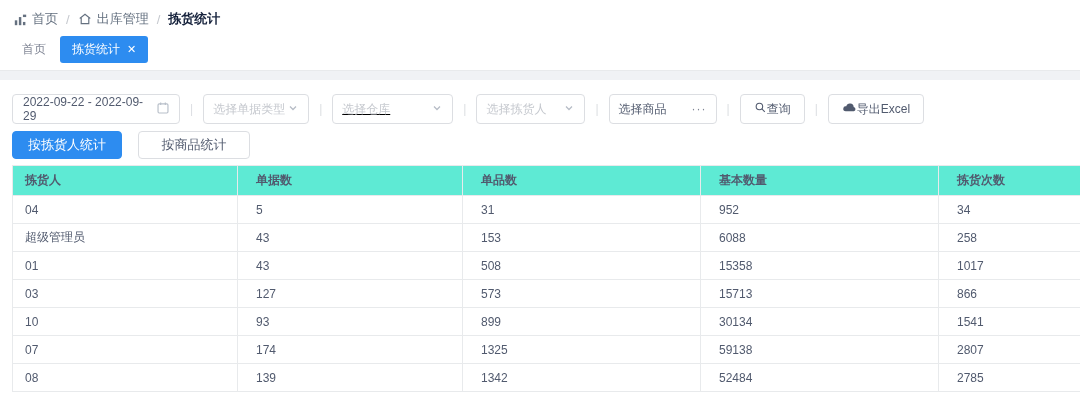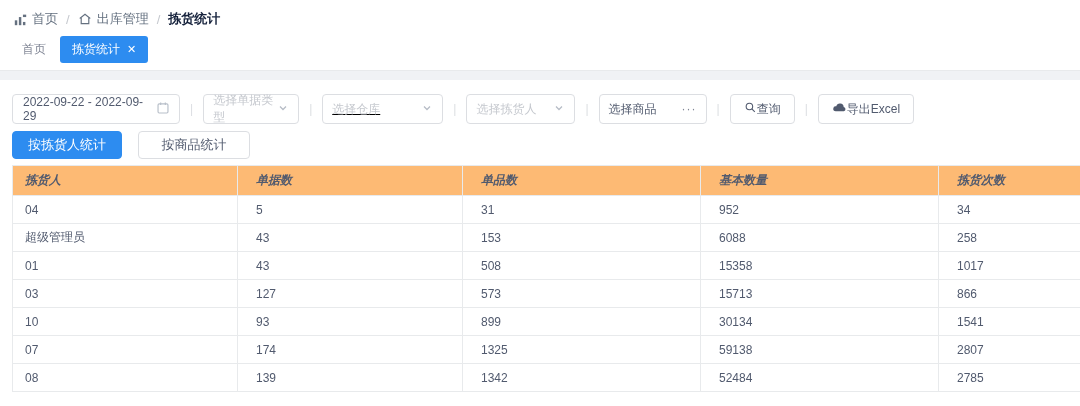--- a/index.html
+++ b/index.html
@@ -26,38 +26,38 @@
   .content { background:#fff; padding:14px 0 0 12px; }
 
   .filter-row { display:flex; align-items:center; height:30px; }
   .ctrl { height:30px; border:1px solid #dcdee2; border-radius:4px; background:#fff;
           display:flex; align-items:center; font-size:12px; }
   .date-ctrl { width:168px; justify-content:space-between; padding:0 9px 0 10px; color:#515a6e; cursor:pointer; }
   .filter-sep { color:#dcdee2; margin:0 10px; font-size:12px; }
   .select-ctrl { justify-content:space-between; padding:0 9px 0 9px; cursor:pointer; }
   .select-ctrl .ph { color:#c5c8ce; }
   .select-ctrl .ph.dark { color:#515a6e; }
-  .sel-0 { width:96px; } .sel-1 { width:121px;text-decoration:underline; } .sel-2 { width:109px; } .sel-3 { width:108px; }
+  .sel-0 { width:106px; } .sel-1 { width:121px;text-decoration:underline; } .sel-2 { width:109px; } .sel-3 { width:108px; }
   .ellipsis-suffix { color:#808695; letter-spacing:1px; font-size:12px; }
   .btn { height:30px; border:1px solid #dcdee2; border-radius:4px; background:#fff; color:#515a6e;
          font-size:12px; display:flex; align-items:center; padding:0 13px; cursor:pointer; }
 
   .toggle-row { display:flex; align-items:center; margin-top:7px; height:28px; }
   .toggle-btn { height:28px; border-radius:4px; font-size:13px; display:flex; align-items:center;
                 justify-content:center; cursor:pointer; }
   .toggle-btn.active { background:#2d8cf0; color:#fff; border:1px solid #2d8cf0; width:110px; }
   .toggle-btn.plain  { background:#fff; color:#515a6e; border:1px solid #dcdee2; width:112px;margin-left:16px; }
 
   
   .table-wrap { margin-top:6px; width:1068px; overflow:hidden; }
   table { border-collapse:collapse; table-layout:fixed; width:1250px;
           border-top:1px solid #e8eaec; border-left:1px solid #e8eaec; }
   th, td { border-bottom:1px solid #e8eaec; border-right:1px solid #e8eaec;
            text-align:left; font-size:12px; color:#515a6e; padding-left:18px; overflow:hidden; white-space:nowrap; }
-  th { background:#fdba74; font-weight:bold; height:30px;font-style:italic; }
+  th { background:#5eead4; font-weight:bold; height:30px; }
   td { height:28px; background:#fff; }
   th:first-child, td:first-child { padding-left:12px; }
 </style>
 </head>
 <body>
 
 <div class="breadcrumb">
   <span class="crumb">
     <span>
       <svg width="13" height="13" viewBox="0 0 16 16">

